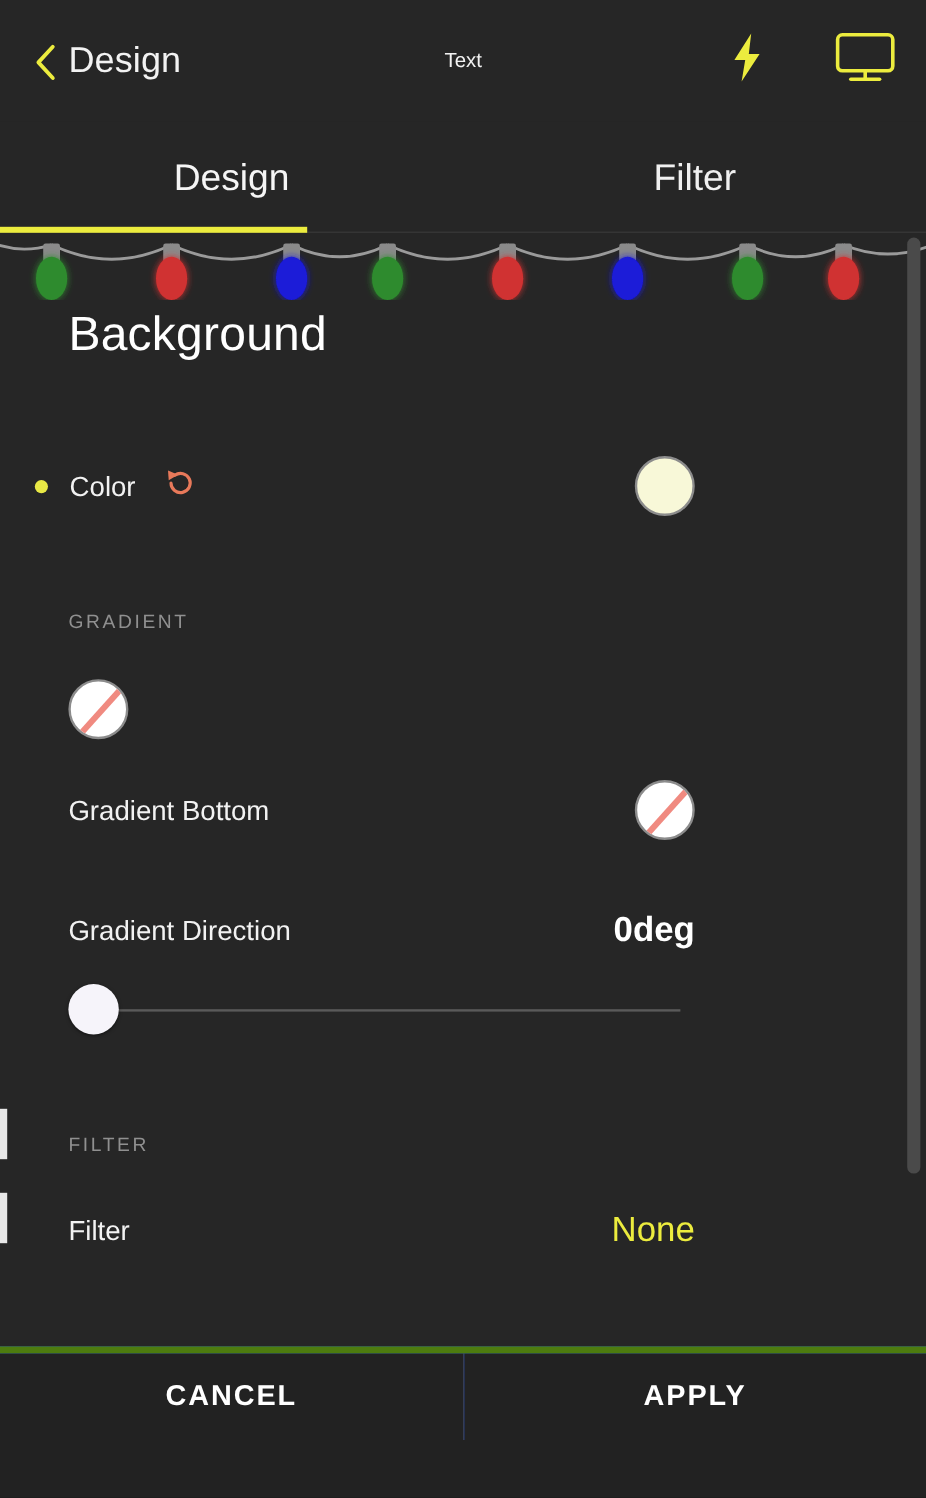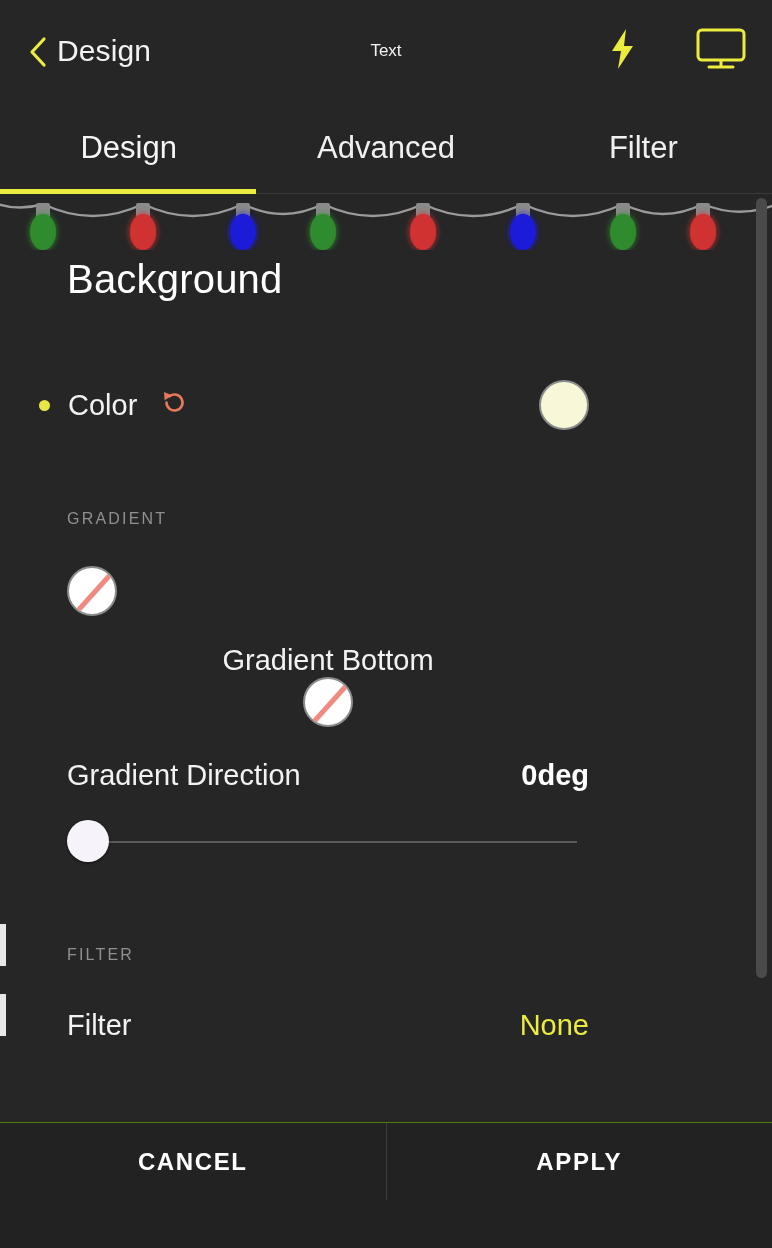--- a/index.html
+++ b/index.html
@@ -103,21 +103,21 @@
     height: 56px;
     overflow: hidden;
     pointer-events: none;
   }
   .lights svg { display: block; }
 
   
   .body-scroll {
     position: absolute;
     top: 194px;
-    left: 12px;
+    left: 2px;
     width: 632px;
     height: 928px;
     background: transparent;
     overflow: hidden;
   }
   .content {
     position: relative;
     padding: 0 55px;
   }
 
@@ -151,21 +151,21 @@
   .bullet-dot {
     width: 11px; height: 11px;
     border-radius: 50%;
     background: #e8e845;
     flex: none;
     margin-right: 2px;
     margin-left: -28px;
   }
   .row-label {
     color: #f2f2f2;
-    font-size: 29px;
+    font-size: 23px;
   }
   .reset-icon { cursor: pointer; display: block; margin-left: 6px; }
 
   .swatch {
     width: 50px; height: 50px;
     border-radius: 50%;
     border: 2px solid #8c8c8c;
     cursor: pointer;
     flex: none;
     position: relative;
@@ -255,21 +255,21 @@
 
   
   .footer {
     position: absolute;
     left: 0;
     top: 1122px;
     width: 772px;
     height: 78px;
     display: flex;
     background: #1d4ed8;
-    border-top: 1px solid #4d7c0f;
+    border-top: 6px solid #4d7c0f;
   }
   .footer-btn {
     flex: 1;
     display: flex;
     align-items: center;
     justify-content: center;
     color: #ffffff;
     font-size: 24px;
     font-weight: 700;
     letter-spacing: 1.6px;
@@ -318,21 +318,20 @@
           <rect x="2" y="2" width="46" height="30" rx="4" ry="4" fill="none" stroke="#ecec3e" stroke-width="3"></rect>
           <line x1="25" y1="32" x2="25" y2="38" stroke="#ecec3e" stroke-width="3"></line>
           <line x1="13" y1="39" x2="37" y2="39" stroke="#ecec3e" stroke-width="3" stroke-linecap="round"></line>
         </svg>
       </span>
     </div>
   </div>
 
   <div class="tabs">
     <div class="tab">Design</div>
-    <div class="tab inactive">Advanced</div>
     <div class="tab inactive">Filter</div>
     <div class="tabs-hairline"></div>
     <div class="tab-underline"></div>
   </div>
 
   <div class="lights">
     <svg width="772" height="56" viewBox="0 0 772 56">
       <defs>
         <filter id="glowG" x="-80%" y="-80%" width="260%" height="260%">
           <feGaussianBlur stdDeviation="3.2" result="b"></feGaussianBlur>
@@ -396,21 +395,21 @@
         </div>
         <div class="swatch" style="background:#f8f8d8;"></div>
       </div>
 
       <div class="group-label" style="margin-top:74px;">GRADIENT</div>
 
       <div class="row" style="margin-top:32px;">
         <div class="swatch none"></div>
       </div>
 
-      <div class="row" style="margin-top:22px;flex-direction:column;">
+      <div class="row" style="margin-top:22px;">
         <div class="row-left">
           <span class="row-label">Gradient Bottom</span>
         </div>
         <div class="swatch none"></div>
       </div>
 
       <div class="row" style="margin-top:38px;justify-content:center;">
         <div class="row-left">
           <span class="row-label">Gradient Direction</span>
         </div>

